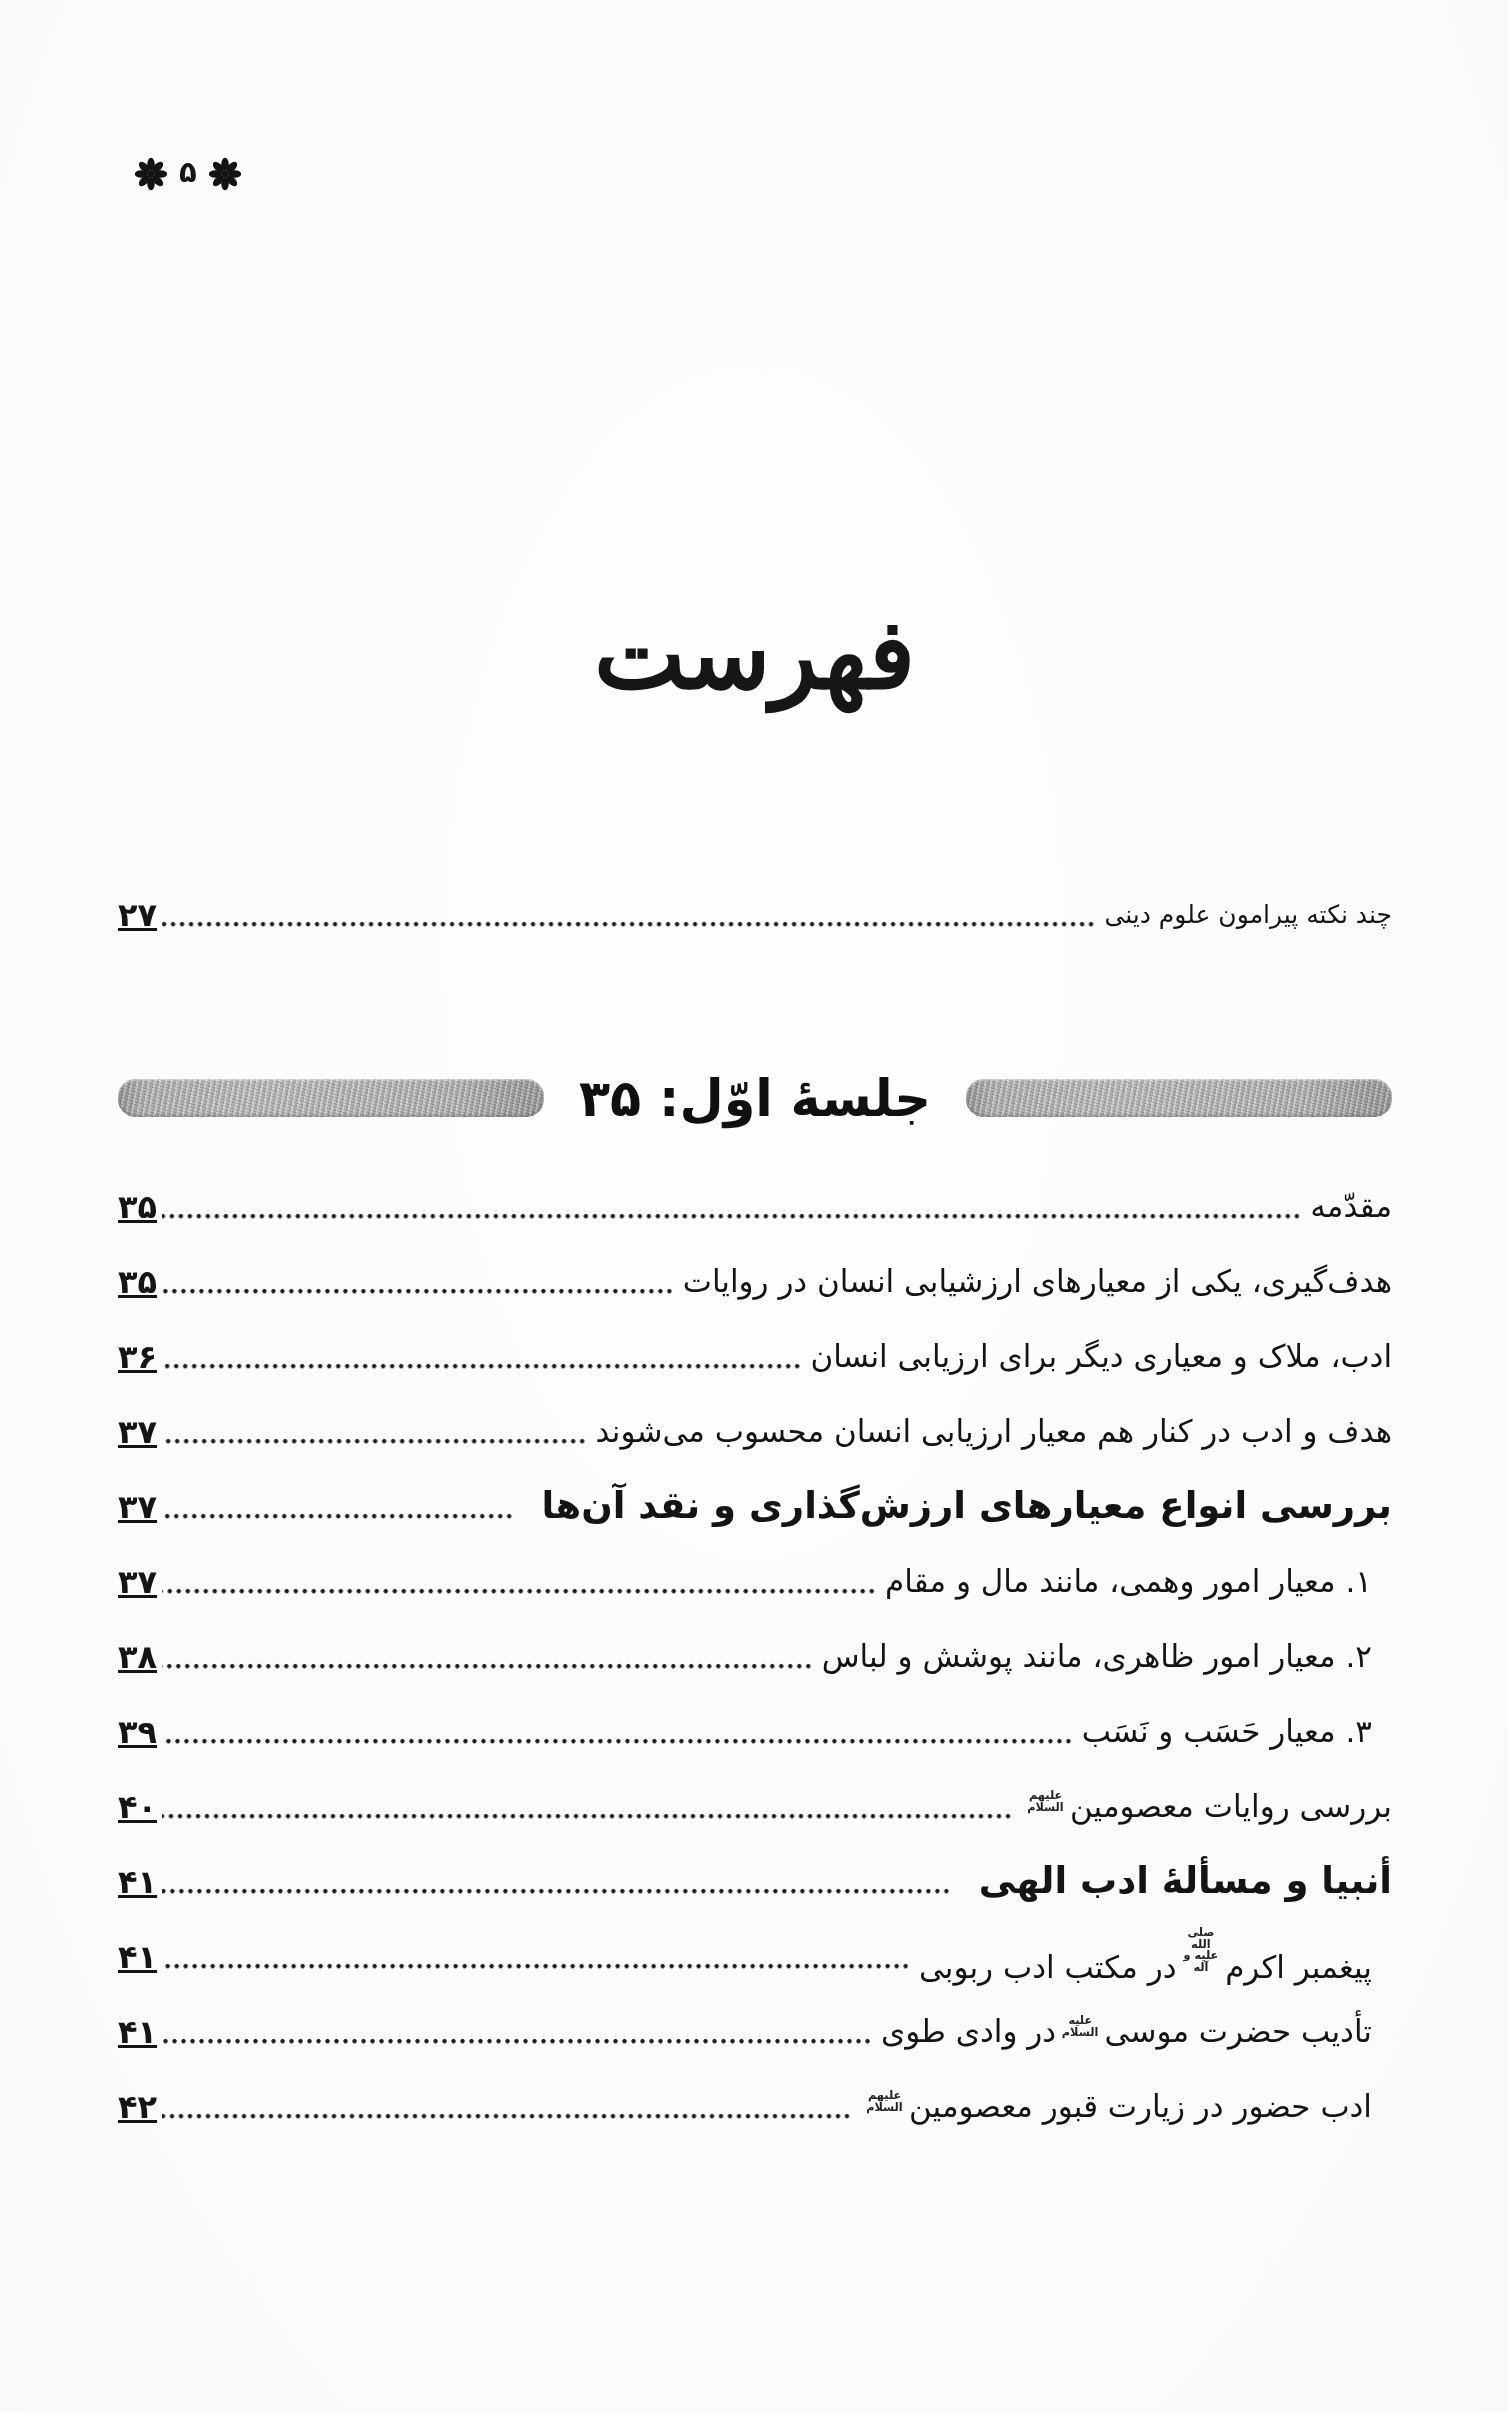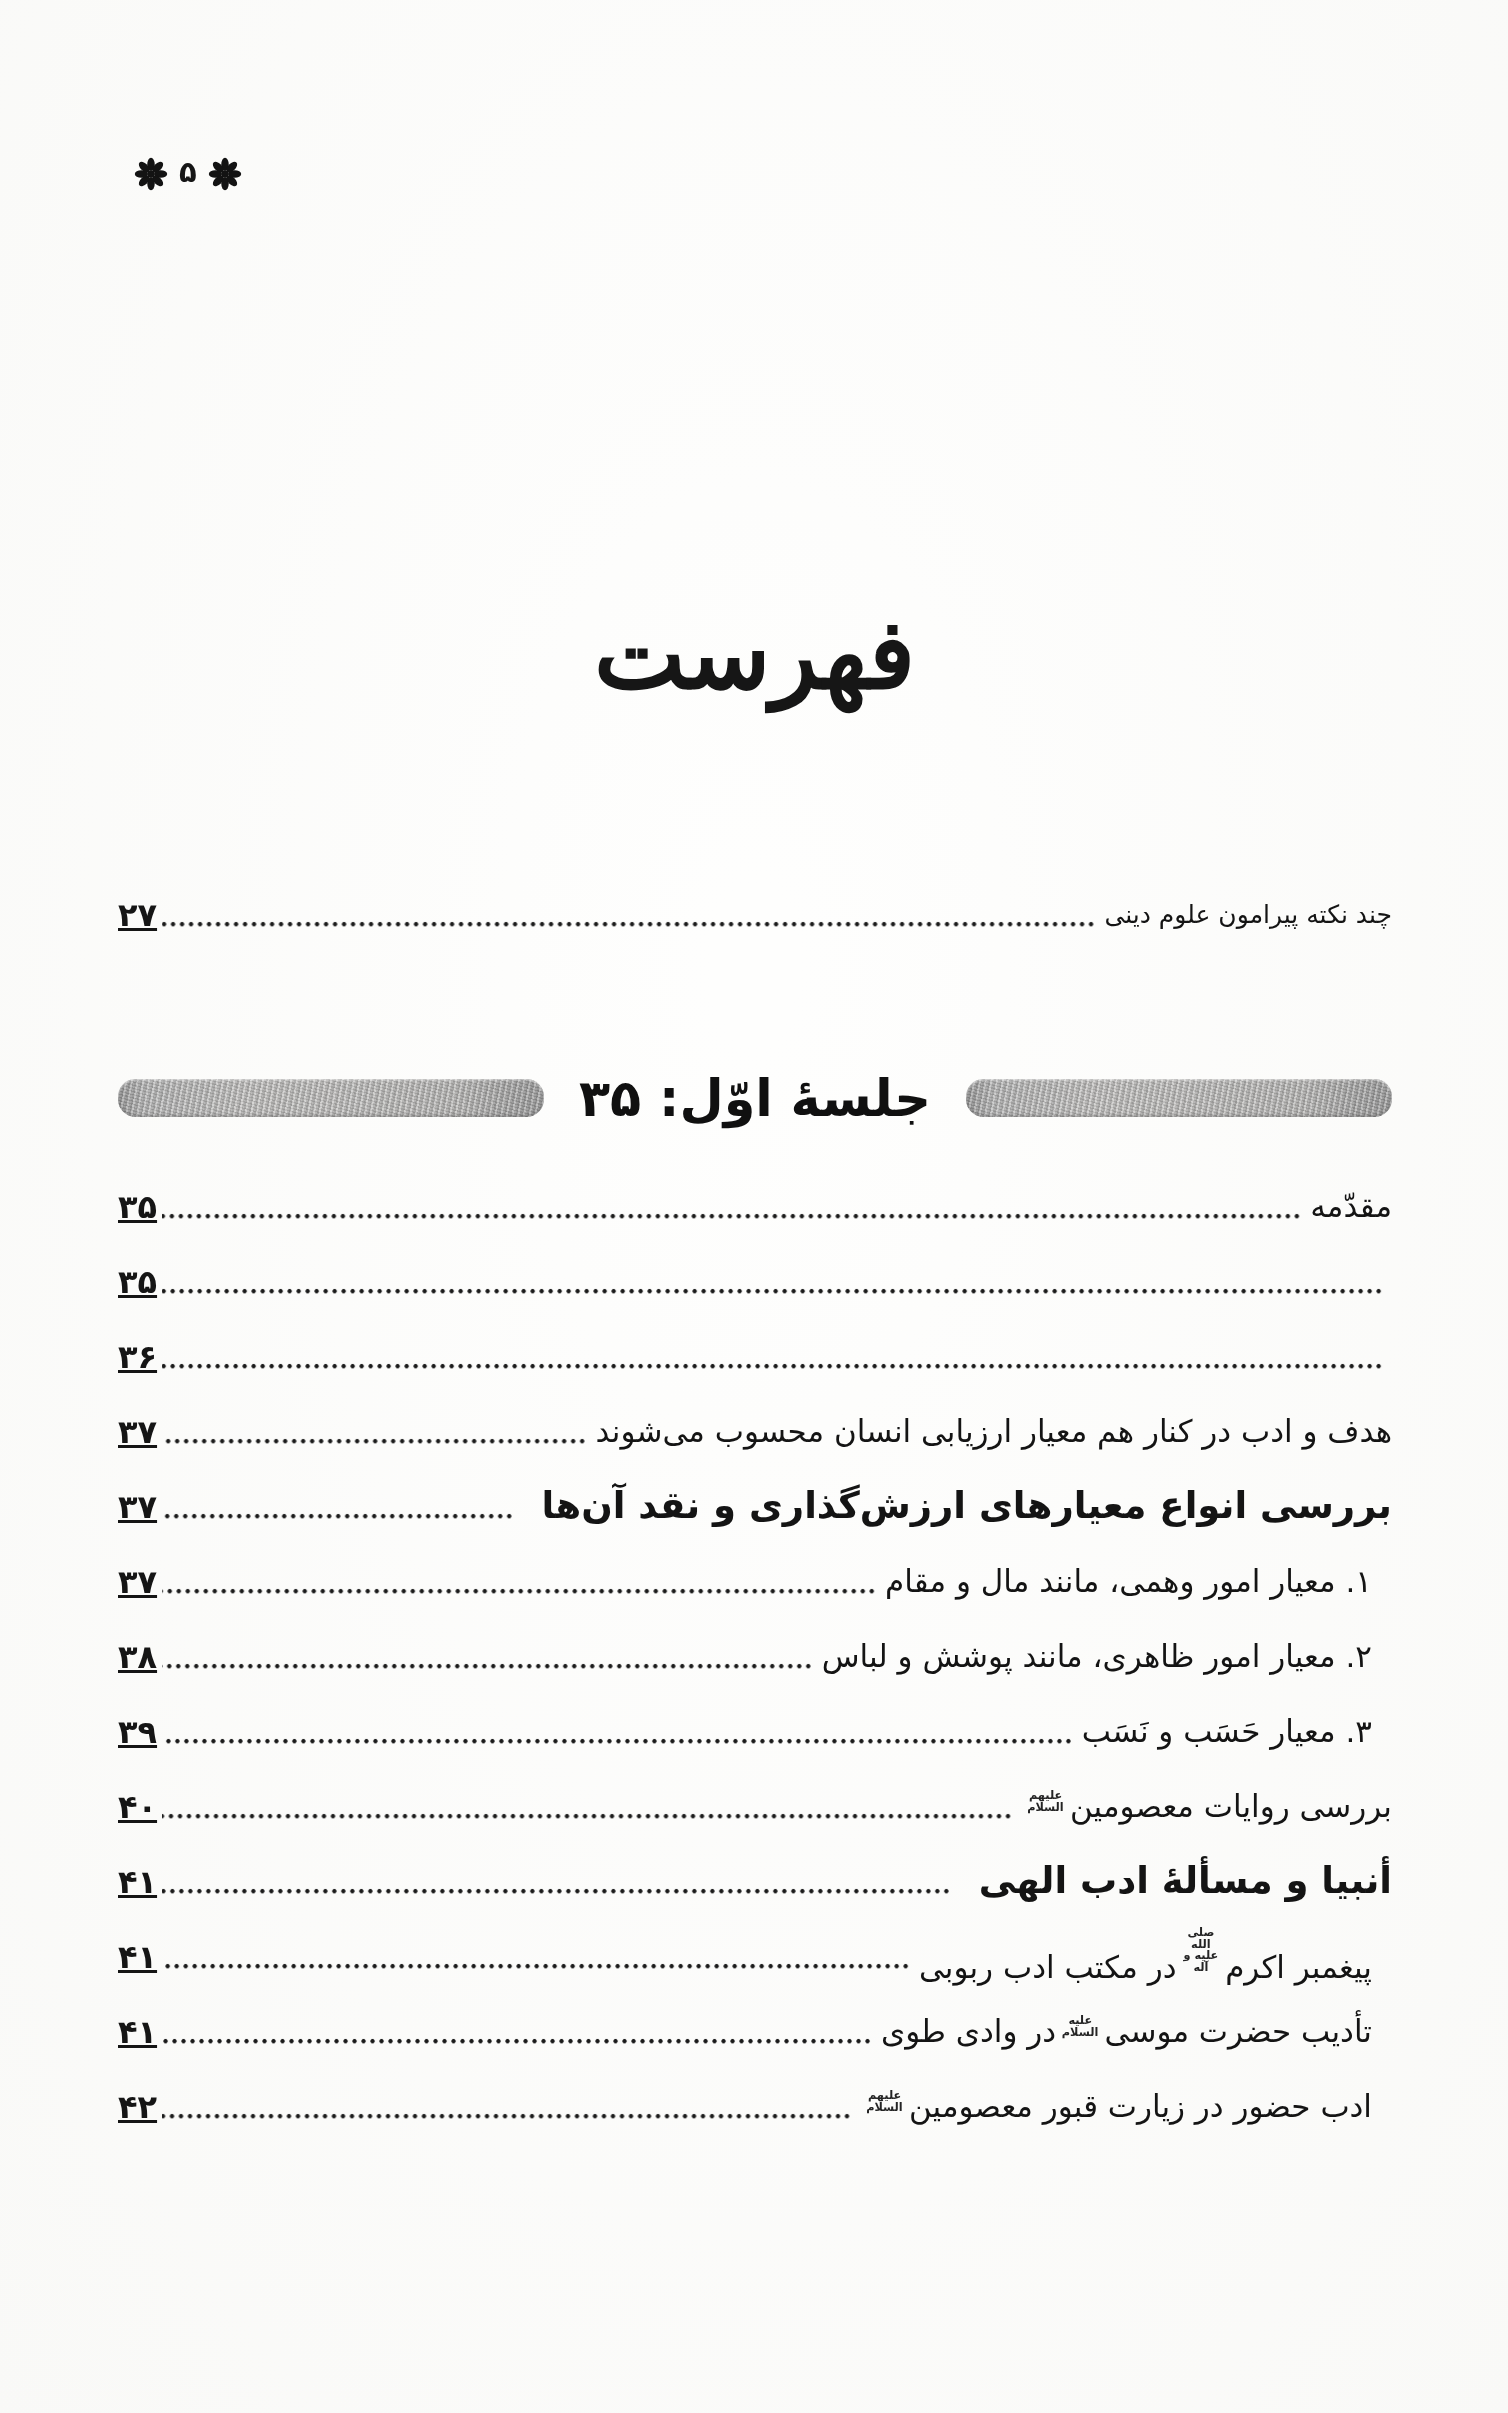--- a/index.html
+++ b/index.html
@@ -204,24 +204,26 @@
     <span class="bar"></span>
   </div>
 
   <div class="toc" id="toc">
       <div class="row">
     <span class="label">مقدّمه</span>
     <span class="dots"></span>
     <span class="pg">۳۵</span>
   </div>
       <div class="row">
+    <span class="label">هدف‌گیری، یکی از معیارهای ارزشیابی انسان در روایات</span>
     <span class="dots"></span>
     <span class="pg">۳۵</span>
   </div>
       <div class="row">
+    <span class="label">ادب، ملاک و معیاری دیگر برای ارزیابی انسان</span>
     <span class="dots"></span>
     <span class="pg">۳۶</span>
   </div>
       <div class="row">
     <span class="label">هدف و ادب در کنار هم معیار ارزیابی انسان محسوب می‌شوند</span>
     <span class="dots"></span>
     <span class="pg">۳۷</span>
   </div>
       <div class="row bold">
     <span class="label">بررسی انواع معیارهای ارزش‌گذاری و نقد آن‌ها</span>

